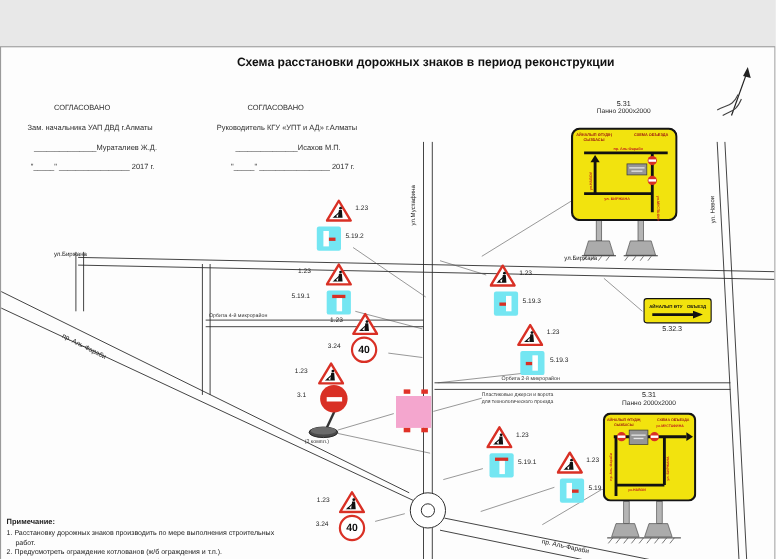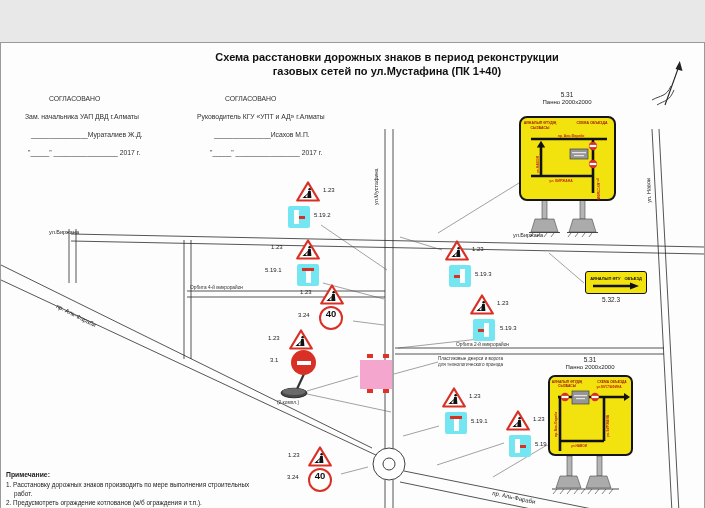--- a/index.html
+++ b/index.html
@@ -10,21 +10,21 @@
               font-size:11px;font-weight:bold;color:#111;}
   .appr{position:absolute;font-size:6.8px;color:#2e2e2e;white-space:nowrap;}
   .lbl{position:absolute;font-size:6px;color:#1d1d1d;white-space:nowrap;}
   .street{position:absolute;font-size:5.5px;color:#222;white-space:nowrap;transform-origin:0 0;}
   .micro{position:absolute;font-size:4.8px;color:#333;white-space:nowrap;transform-origin:0 0;}
   .piece{position:absolute;}
   .cyan{position:absolute;width:22px;height:22px;background:#74e6f2;border-radius:2px;}
   .wbar{position:absolute;background:#ffffff;}
   .rbar{position:absolute;background:#d93025;}
   .c40{position:absolute;width:24px;height:24px;border:2.6px solid #d93025;border-radius:50%;
-       background:#fff;box-sizing:border-box;display:flex;align-items:flex-start;justify-content:center;
+       background:#fff;box-sizing:border-box;display:flex;align-items:center;justify-content:center;
        font-weight:bold;font-size:9.5px;color:#111;}
   .ne{position:absolute;width:25px;height:25px;border-radius:50%;background:#d93025;}
   .ne::after{content:"";position:absolute;left:5.5px;top:10.5px;width:14px;height:4px;background:#fff;}
   .panel{position:absolute;}
   .detour{position:absolute;width:62px;height:23px;background:#f2e30e;border:1.6px solid #111;
           border-radius:3px;box-sizing:border-box;display:flex;flex-direction:column;
           align-items:center;justify-content:center;gap:1px;}
   .dt-line{font-size:4px;font-weight:bold;color:#111;display:flex;gap:4px;white-space:nowrap;}
   .notes{position:absolute;left:5px;top:428px;width:258px;color:#222;}
   .notes .nh{font-size:6.8px;font-weight:bold;margin-bottom:2px;}
@@ -122,21 +122,20 @@
 
     <g transform="translate(648,16)">
       <path d="M16,46 L30,7" stroke="#222" stroke-width="1.1" fill="none"></path>
       <polygon points="26.5,10 33.5,12 30.8,2" fill="#222"></polygon>
       <path d="M3,41 C12,36 17,38 22,27" stroke="#444" stroke-width="1" fill="none"></path>
       <path d="M8,46 C16,41 20,43 25,31" stroke="#444" stroke-width="1" fill="none"></path>
     </g>
   </svg>
 
   <div class="title-line" style="top:8px">Схема расстановки дорожных знаков в период реконструкции</div>
-  <div class="title-line" style="top:22px">газовых сетей по ул.Мустафина (ПК 1+40)</div>
 
   <div class="appr" style="left:48px;top:52px">СОГЛАСОВАНО</div>
   <div class="appr" style="left:24px;top:70px">Зам. начальника УАП ДВД г.Алматы</div>
   <div class="appr" style="left:30px;top:88px">_______________Мураталиев Ж.Д.</div>
   <div class="appr" style="left:27px;top:106px">"_____" _________________ 2017 г.</div>
 
   <div class="appr" style="left:224px;top:52px">СОГЛАСОВАНО</div>
   <div class="appr" style="left:196px;top:70px">Руководитель КГУ «УПТ и АД» г.Алматы</div>
   <div class="appr" style="left:213px;top:88px">_______________Исахов М.П.</div>
   <div class="appr" style="left:209px;top:106px">"_____" _________________ 2017 г.</div>

